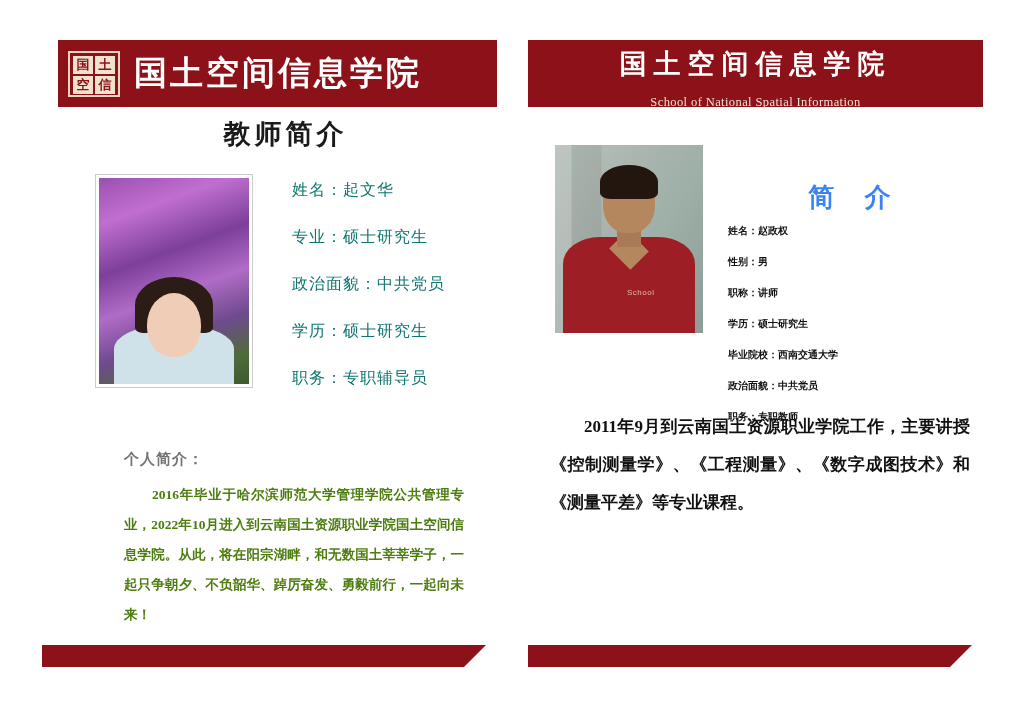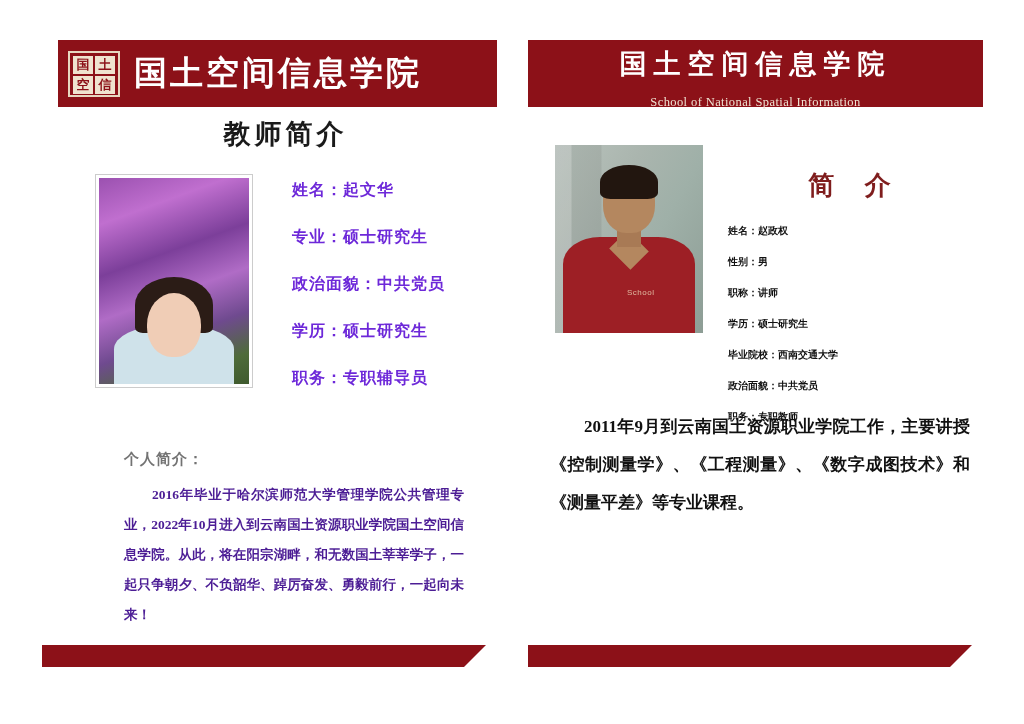--- a/index.html
+++ b/index.html
@@ -128,22 +128,22 @@
   }
 
   .info-left {
     position: absolute;
     left: 250px;
     top: 140px;
     width: 205px;
   }
   .info-left .row {
     font-size: 16px;
-    font-weight: bold;
-    color: #6d28d9;
+    font-weight: normal;
+    color: #0f766e;
     margin-bottom: 26px;
     letter-spacing: 1px;
     white-space: nowrap;
   }
 
   .bio-left-title {
     position: absolute;
     left: 82px;
     top: 410px;
     font-size: 15px;
@@ -152,21 +152,21 @@
     letter-spacing: 1px;
   }
   .bio-left-body {
     position: absolute;
     left: 82px;
     top: 440px;
     width: 340px;
     font-size: 13.5px;
     font-weight: bold;
     line-height: 30px;
-    color: #4c1d95;
+    color: #4d7c0f;
     text-indent: 28px;
     text-align: justify;
   }
 
   .footer-left {
     position: absolute;
     left: 42px;
     top: 645px;
     width: 455px;
     height: 22px;
@@ -289,27 +289,27 @@
     margin-left: -2px;
     font-size: 8px;
     color: #e0b9a0;
     font-family: "Liberation Sans", sans-serif;
     letter-spacing: 0.5px;
   }
 
   .right-heading {
     position: absolute;
     left: 200px;
-    top: 128px;
+    top: 140px;
     width: 255px;
     text-align: center;
     font-size: 26px;
     font-weight: bold;
     letter-spacing: 12px;
-    color: #7f1d1d;
+    color: #3b82f6;
   }
   .info-right {
     position: absolute;
     left: 200px;
     top: 175px;
     width: 260px;
   }
   .info-right .row {
     font-size: 10px;
     font-weight: bold;

